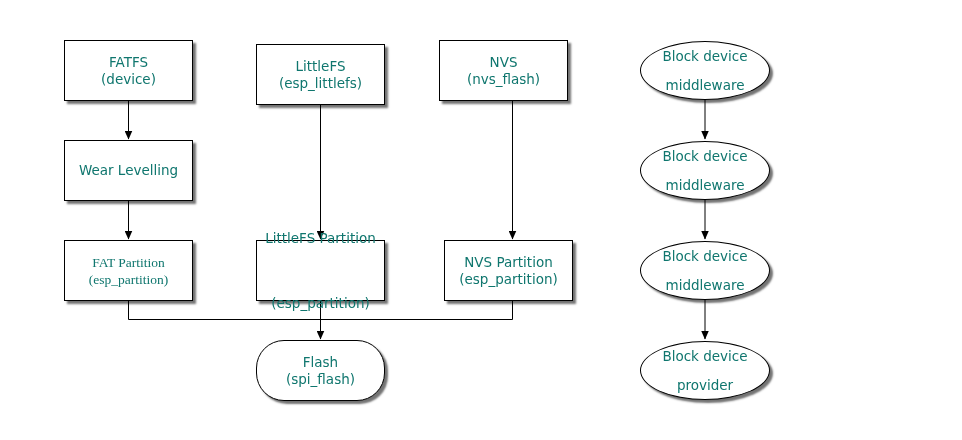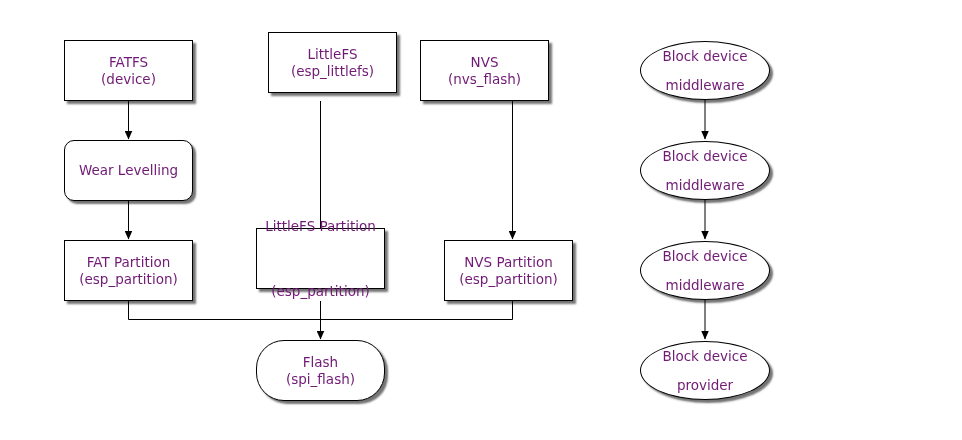--- a/index.html
+++ b/index.html
@@ -2,21 +2,21 @@
 <html><head>
 <meta charset="utf-8">
 <style>
   html, body { margin: 0; padding: 0; background: #ffffff; }
   .canvas {
     position: relative;
     width: 962px;
     height: 440px;
     background: #ffffff;
     font-family: "DejaVu Sans", sans-serif;
-    color: #701a75;
+    color: #0f766e;
     overflow: hidden;
   }
   .edges-layer {
     position: absolute;
     left: 0; top: 0;
     width: 962px; height: 440px;
     pointer-events: none;
   }
   .node {
     position: absolute;
@@ -30,25 +30,25 @@
     text-align: center;
     font-size: 13.5px;
     line-height: 17px;
     box-shadow: 3px 3px 2px rgba(0,0,0,0.55);
   }
   .box { width: 129px; height: 61px; }
   .ellipse { width: 130px; height: 59px; border-radius: 50%; gap: 12px; }
 
   
   #n-fatfs              { left: 64px;  top: 40px; }
-  #n-littlefs           { left: 256px; top: 32px; margin-left: 12px; }
-  #n-nvs                { left: 420px; top: 40px; }
-  #n-wear-levelling     { left: 64px;  top: 140px; border-radius: 10px; }
-  #n-fat-partition      { left: 64px;  top: 240px; }
-  #n-littlefs-partition { left: 256px; top: 228px; gap: 48px; }
+  #n-littlefs           { left: 256px; top: 44px; }
+  #n-nvs                { left: 439px; top: 40px; }
+  #n-wear-levelling     { left: 64px;  top: 140px; }
+  #n-fat-partition      { left: 64px;  top: 240px; font-family: Liberation Serif, serif; }
+  #n-littlefs-partition { left: 256px; top: 240px; gap: 48px; }
   #n-nvs-partition      { left: 444px; top: 240px; }
   #n-flash              { left: 256px; top: 340px; border-radius: 28px; }
   #n-block-consumers    { left: 640px; top: 41px; }
   #n-block-middleware-1 { left: 640px; top: 141px; }
   #n-block-middleware-2 { left: 640px; top: 241px; }
   #n-block-provider     { left: 640px; top: 341px; }
 </style>
 </head>
 <body>
 

